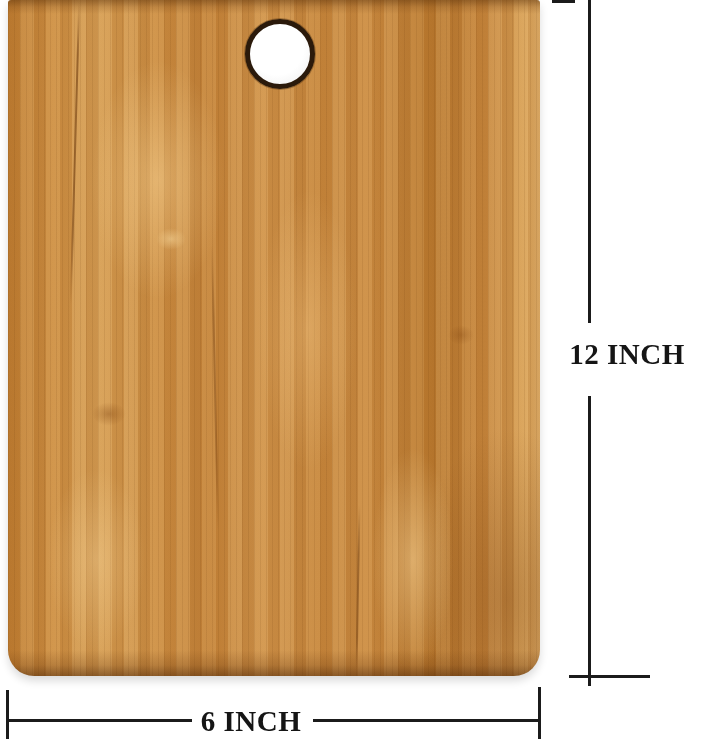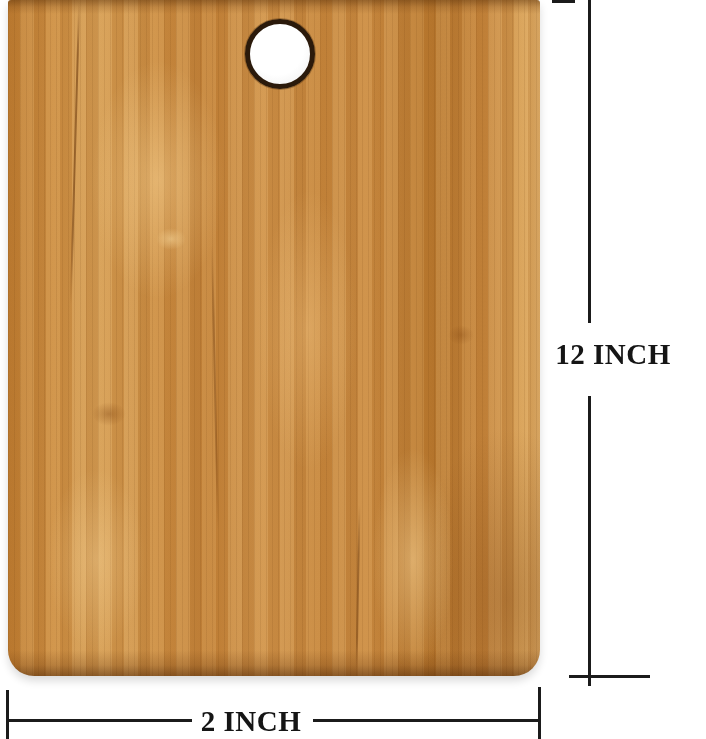--- a/index.html
+++ b/index.html
@@ -117,21 +117,21 @@
     color: #151515;
     white-space: nowrap;
     transform: translate(-50%, -50%);
     letter-spacing: 0.5px;
   }
   
   .v-seg-top    { left: 588px; top: 0;     width: 3px;  height: 323px; }
   .v-cap-top    { left: 552px; top: 0;     width: 23px; height: 3px;  }
   .v-seg-bottom { left: 588px; top: 396px; width: 3px;  height: 290px; }
   .v-cap-bottom { left: 569px; top: 675px; width: 81px; height: 3px;  }
-  .v-label      { left: 613px; top: 354px; }
+  .v-label      { left: 627px; top: 354px; }
   
   .h-tick-left  { left: 6px;   top: 690px; width: 3px;   height: 49px; }
   .h-seg-left   { left: 6px;   top: 719px; width: 186px; height: 3px;  }
   .h-seg-right  { left: 313px; top: 719px; width: 227px; height: 3px;  }
   .h-tick-right { left: 538px; top: 687px; width: 3px;   height: 52px; }
   .h-label      { left: 251px; top: 721px; }
 </style>
 </head>
 <body>
 
@@ -151,18 +151,18 @@
     <div class="dim-line v-cap-top"></div>
     <div class="dim-line v-seg-top"></div>
     <div class="dim-label v-label">12 INCH</div>
     <div class="dim-line v-seg-bottom"></div>
     <div class="dim-line v-cap-bottom"></div>
   </div>
 
   <div>
     <div class="dim-line h-tick-left"></div>
     <div class="dim-line h-seg-left"></div>
-    <div class="dim-label h-label">2 INCH</div>
+    <div class="dim-label h-label">6 INCH</div>
     <div class="dim-line h-seg-right"></div>
     <div class="dim-line h-tick-right"></div>
   </div>
 
 </div>
 
 </body></html>

